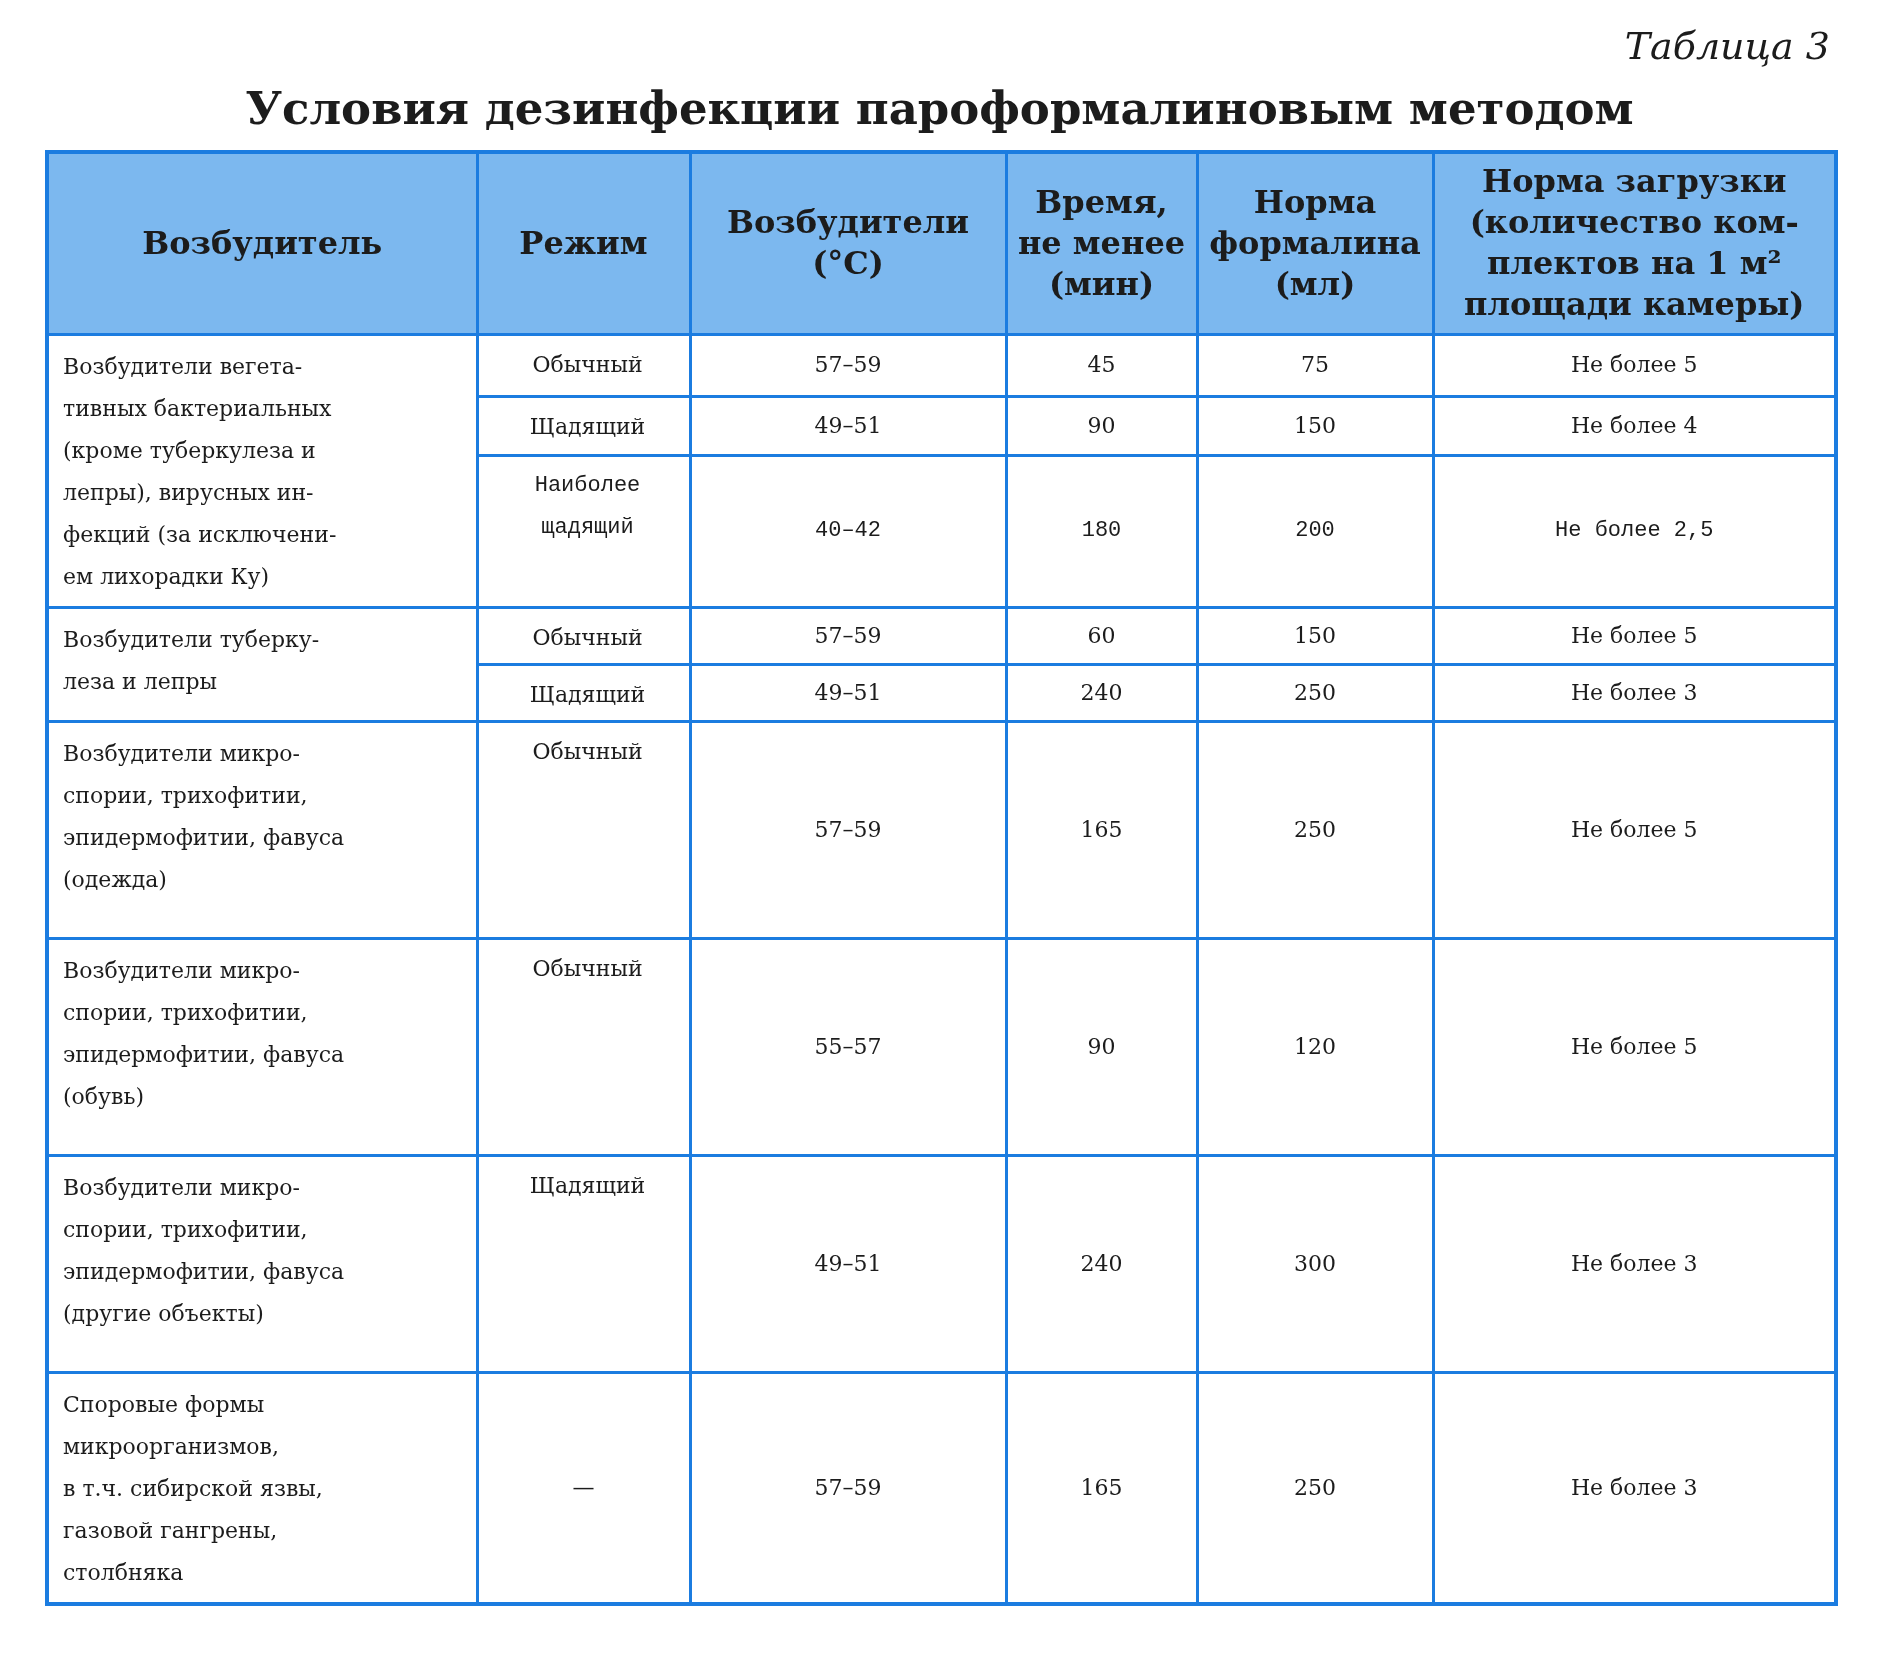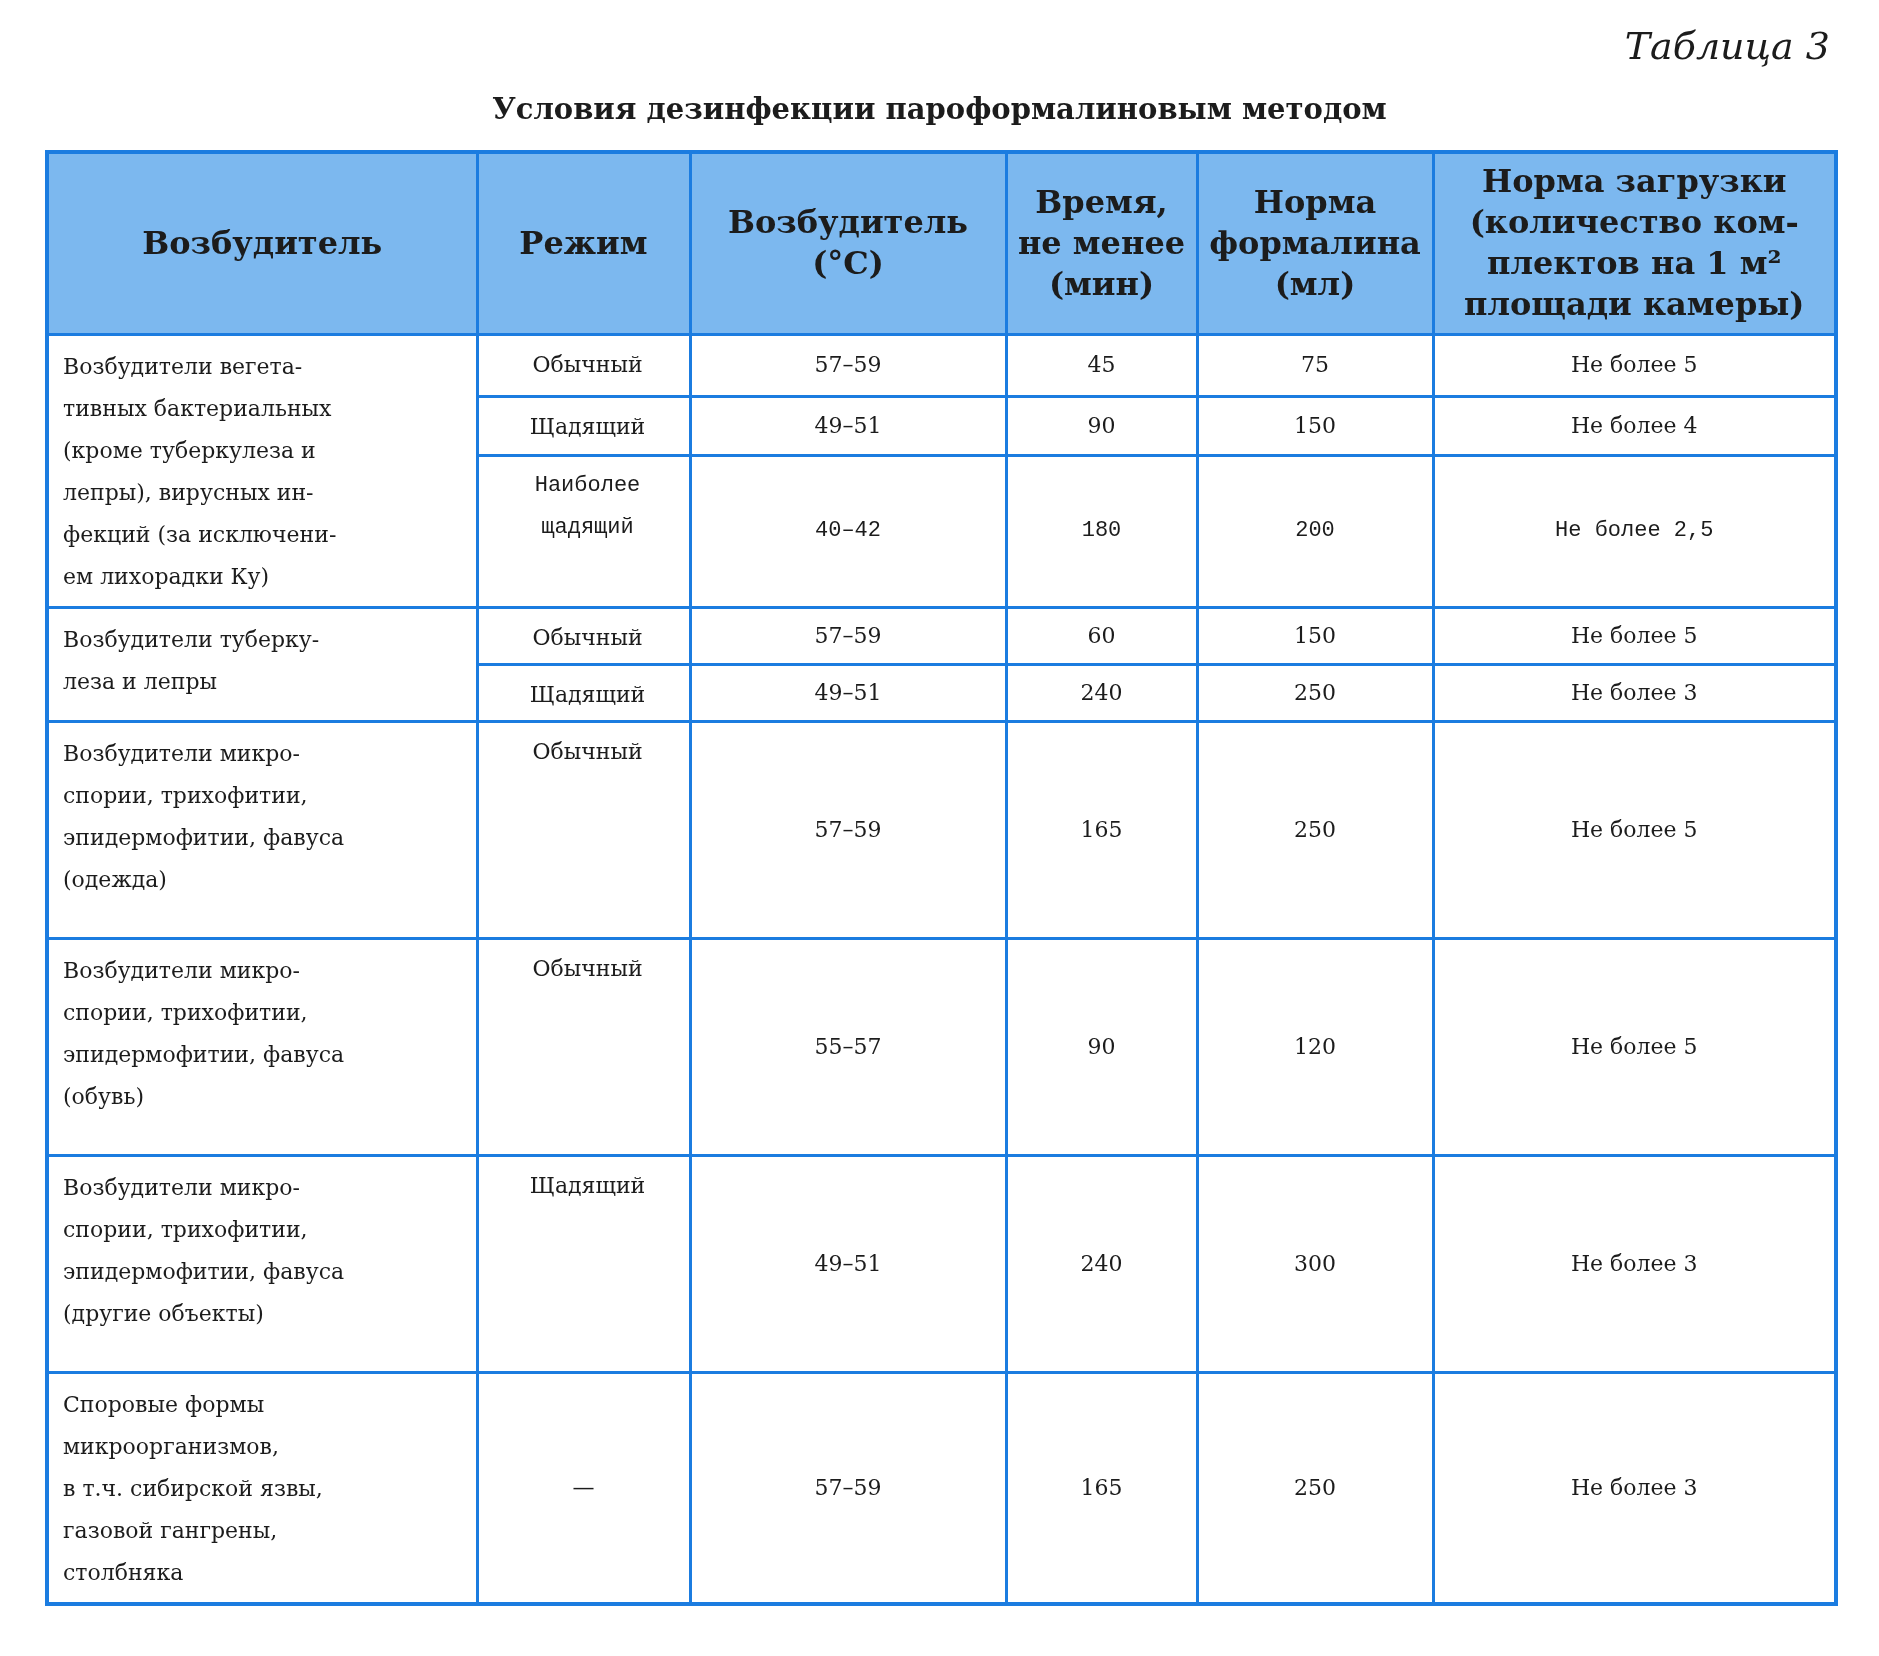--- a/index.html
+++ b/index.html
@@ -20,21 +20,21 @@
   .caption-label{
     text-align:right;
     font-style:italic;
     font-size:38px;
     line-height:48px;
     padding-right:4px;
   }
   .table-title{
     text-align:center;
     font-weight:bold;
-    font-size:29px;
+    font-size:45px;
     line-height:50px;
     margin-top:14px;
   }
   table.main{
     margin-top:16px;
     width:1789px;
     table-layout:fixed;
     border-collapse:collapse;
     border:4px solid var(--border);
   }
@@ -95,21 +95,21 @@
         <col class="c2">
         <col class="c3">
         <col class="c4">
         <col class="c5">
         <col class="c6">
     </colgroup>
     <thead>
       <tr style="height:182px;">
         <th>Возбудитель</th>
         <th>Режим</th>
-        <th>Возбудитель (°С)</th>
+        <th>Возбудители (°С)</th>
         <th>Время,
 не менее
 (мин)</th>
         <th>Норма
 формалина
 (мл)</th>
         <th>Норма загрузки
 (количество ком-
 плектов на 1 м²
 площади камеры)</th>

